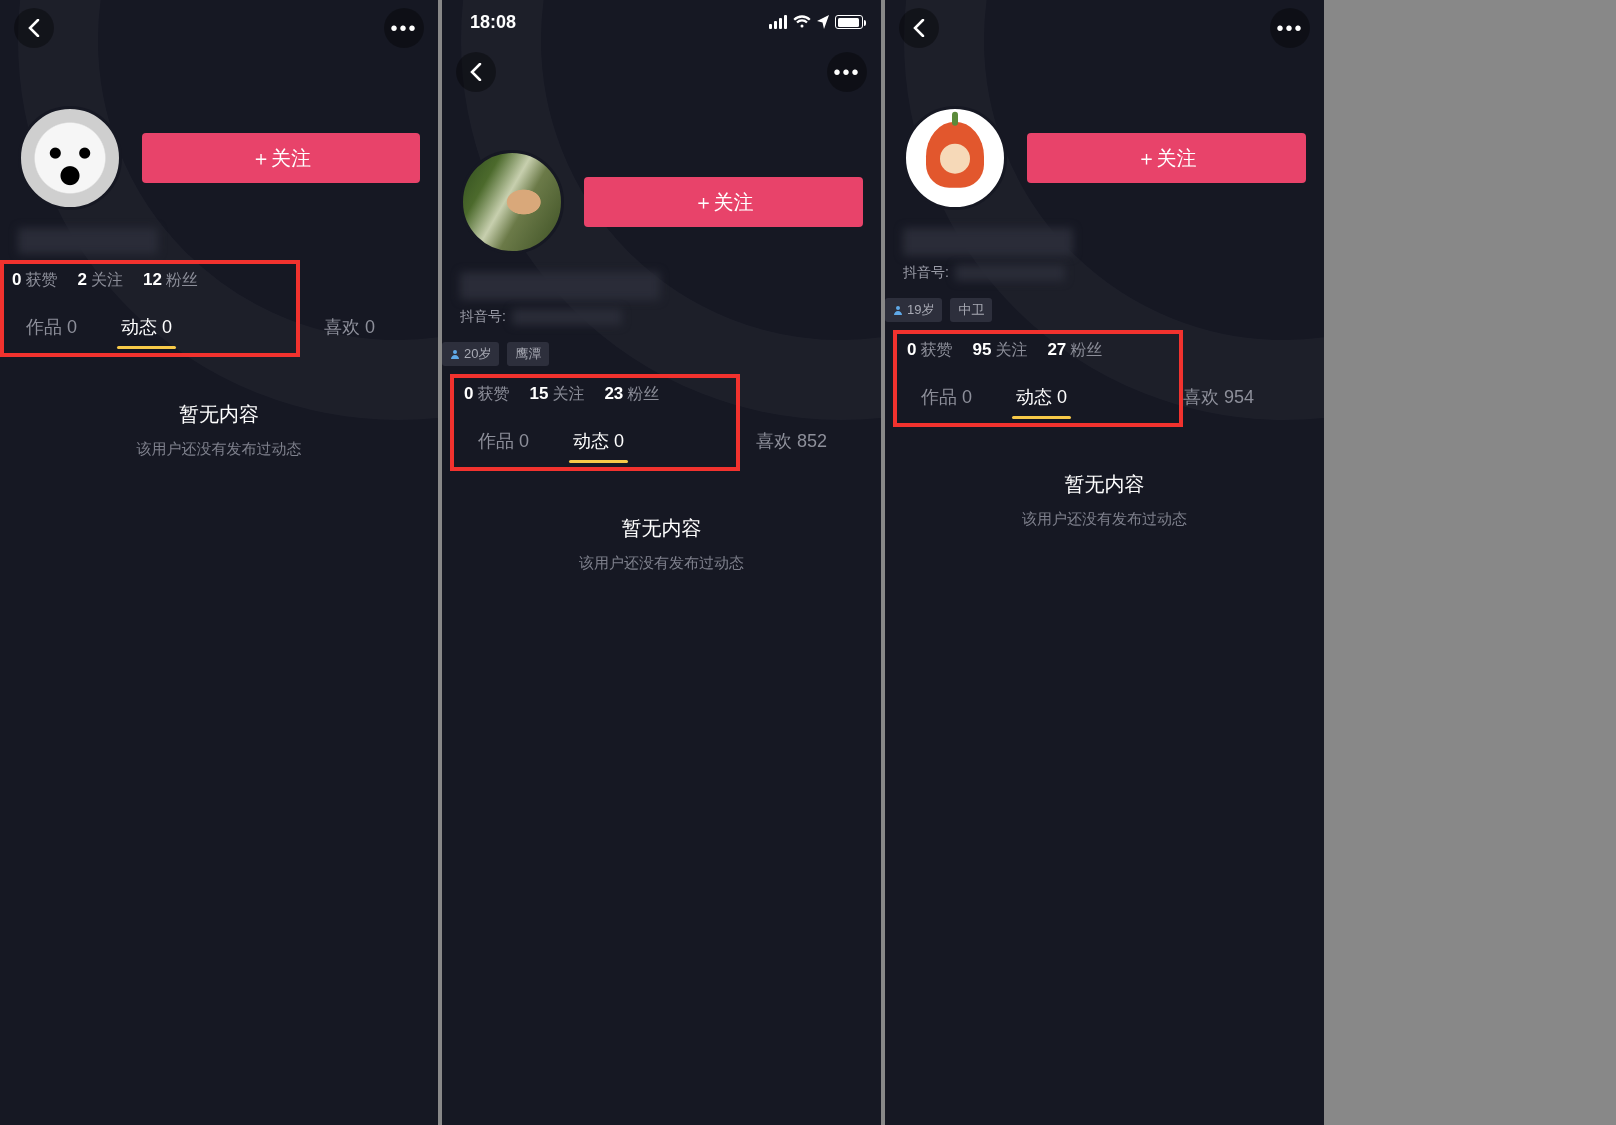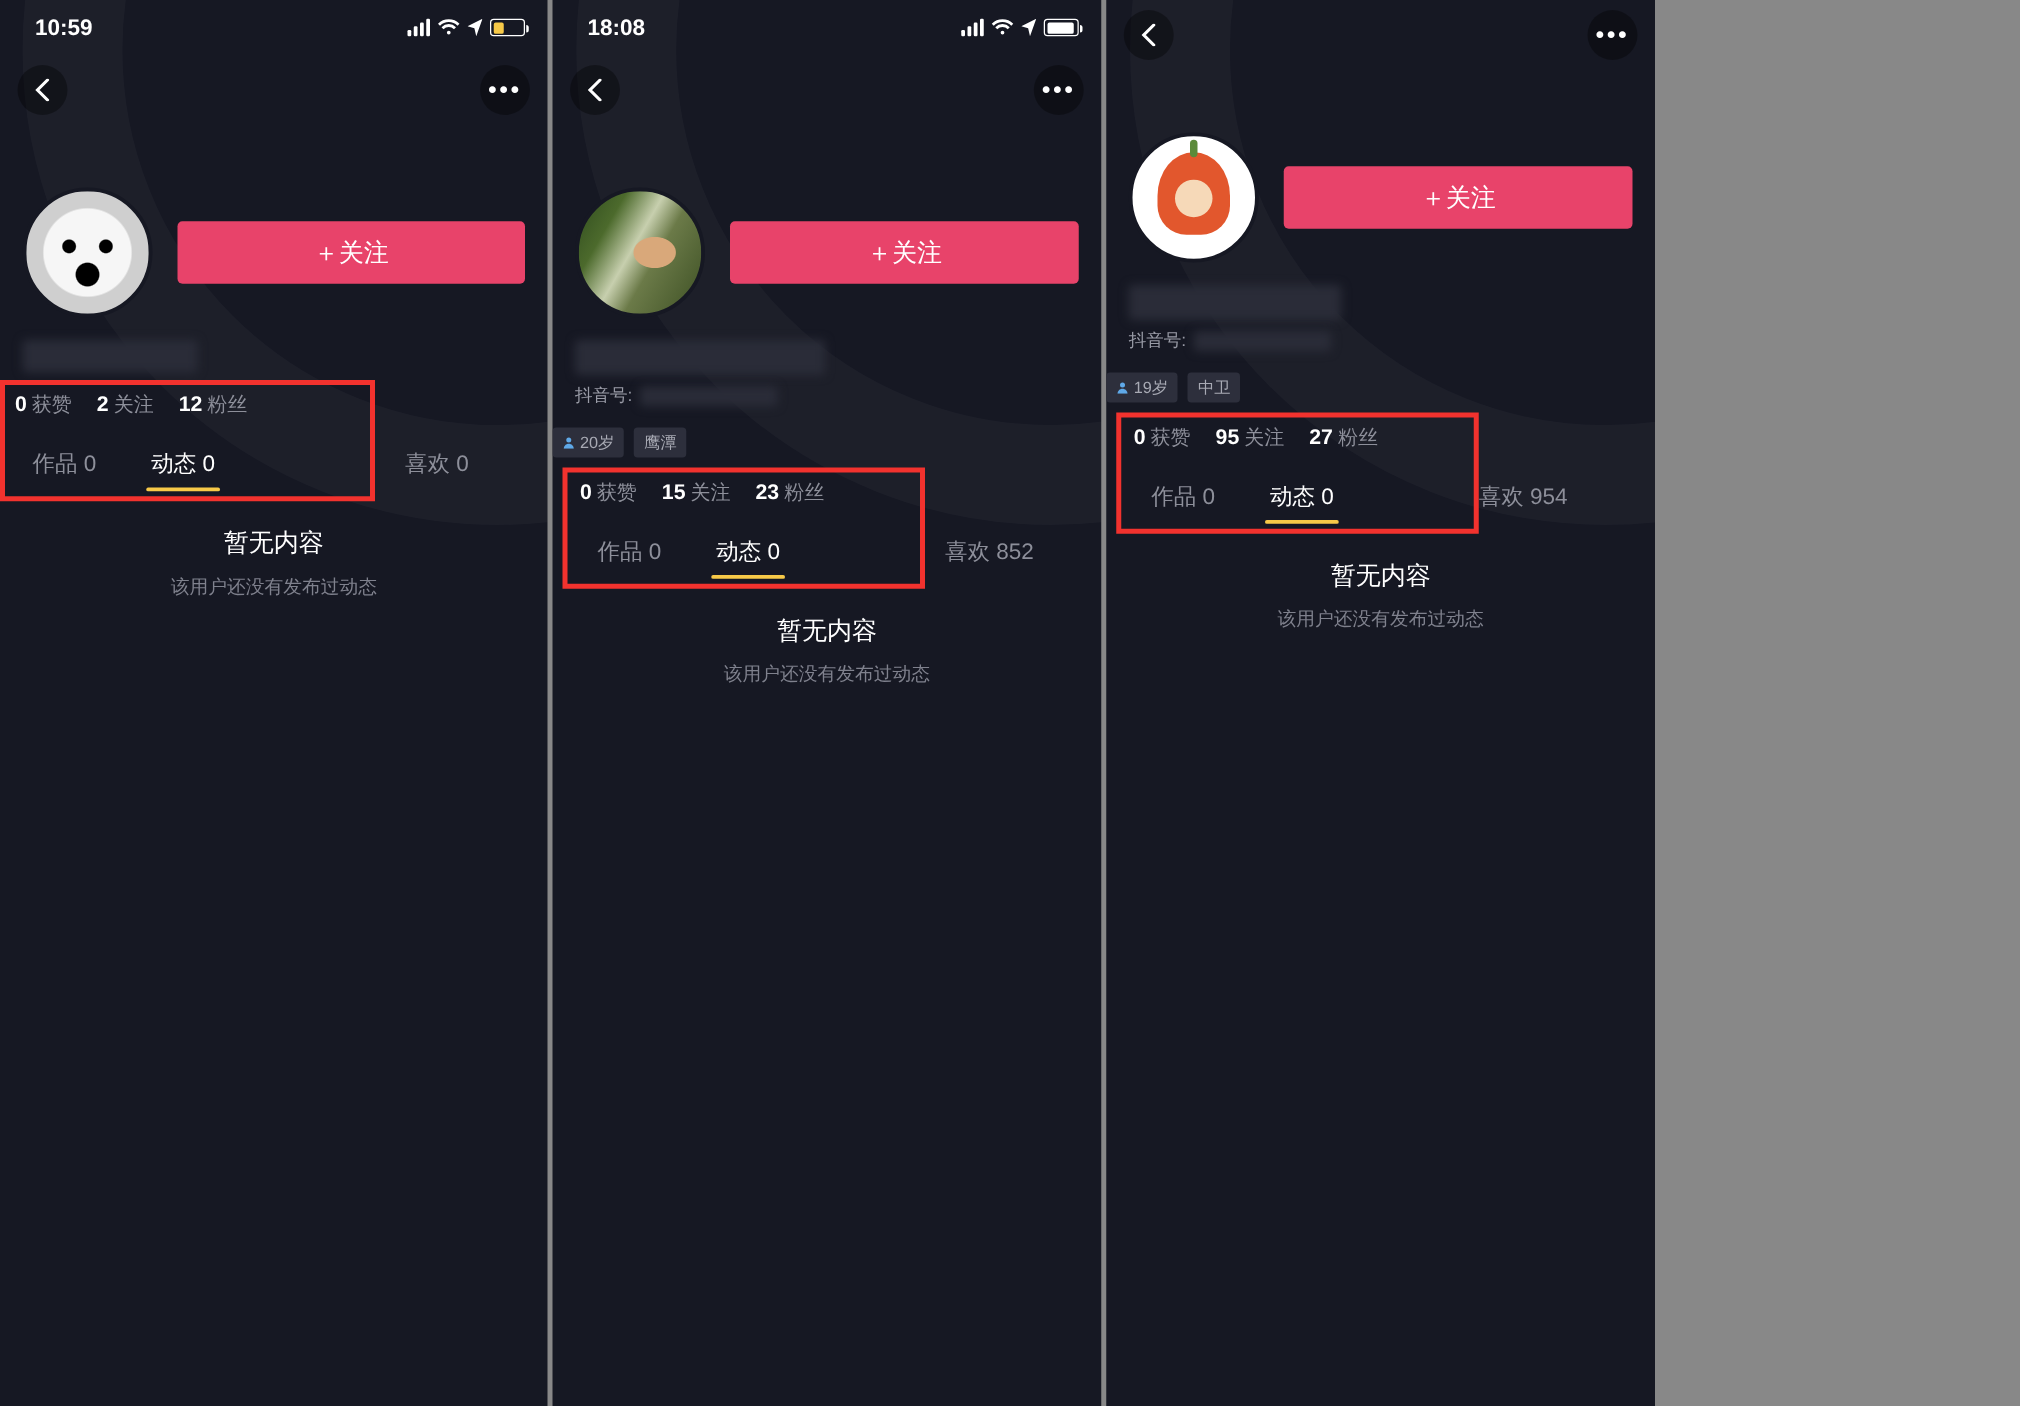--- a/index.html
+++ b/index.html
@@ -245,57 +245,33 @@
     position:absolute;
     padding: 10px 0;
     font-size: 18px;
     color:#8d8f9a;
     white-space:nowrap;
     cursor:pointer;
   }
 
   .empty-area {
     text-align: center;
-    padding-top: 20px;
+    padding-top: 44px;
     position:relative; z-index:5;
   }
   .empty-title { font-size: 20px; color: #fff; }
   .empty-sub { font-size: 15px; color: #7f818d; margin-top: 12px; }
 
 </style>
 </head>
 <body>
 
 <div class="phone p1">
   <div class="bg-arc"></div>
 
-  <div class="statusbar">
-    <span class="time">10:59</span>
-    <div class="icons">
-      <span class="sig">
-          <span></span>
-          <span></span>
-          <span></span>
-          <span></span>
-        </span>
-      <span class="wifi">
-        <svg width="18" height="14" viewBox="0 0 18 14">
-            <path d="M9 12.5a1.5 1.5 0 100-3 1.5 1.5 0 000 3zM3.2 6.7a8.2 8.2 0 0111.6 0l-1.6 1.6a6 6 0 00-8.4 0L3.2 6.7zM.4 3.9a12.2 12.2 0 0117.2 0l-1.6 1.6a10 10 0 00-14 0L.4 3.9z" fill="#fff"></path>
-          </svg>
-      </span>
-      <span class="loc">
-        <svg width="12" height="14" viewBox="0 0 12 14">
-            <path d="M0 6 12 0 7 14 5.5 7.5 0 6z" fill="#fff"></path>
-          </svg>
-      </span>
-      <span class="battery low">
-          <span class="lvl" style="width:35%"></span>
-        </span>
-    </div>
-  </div>
 
   <div class="navbar">
     <div class="back-btn">
       <svg width="12" height="18" viewBox="0 0 12 18">
           <path d="M10 1 2 9l8 8" stroke="#fff" stroke-width="2.5" fill="none" stroke-linecap="round"></path>
         </svg>
     </div>
     <div class="more-btn">•••</div>
   </div>
 

